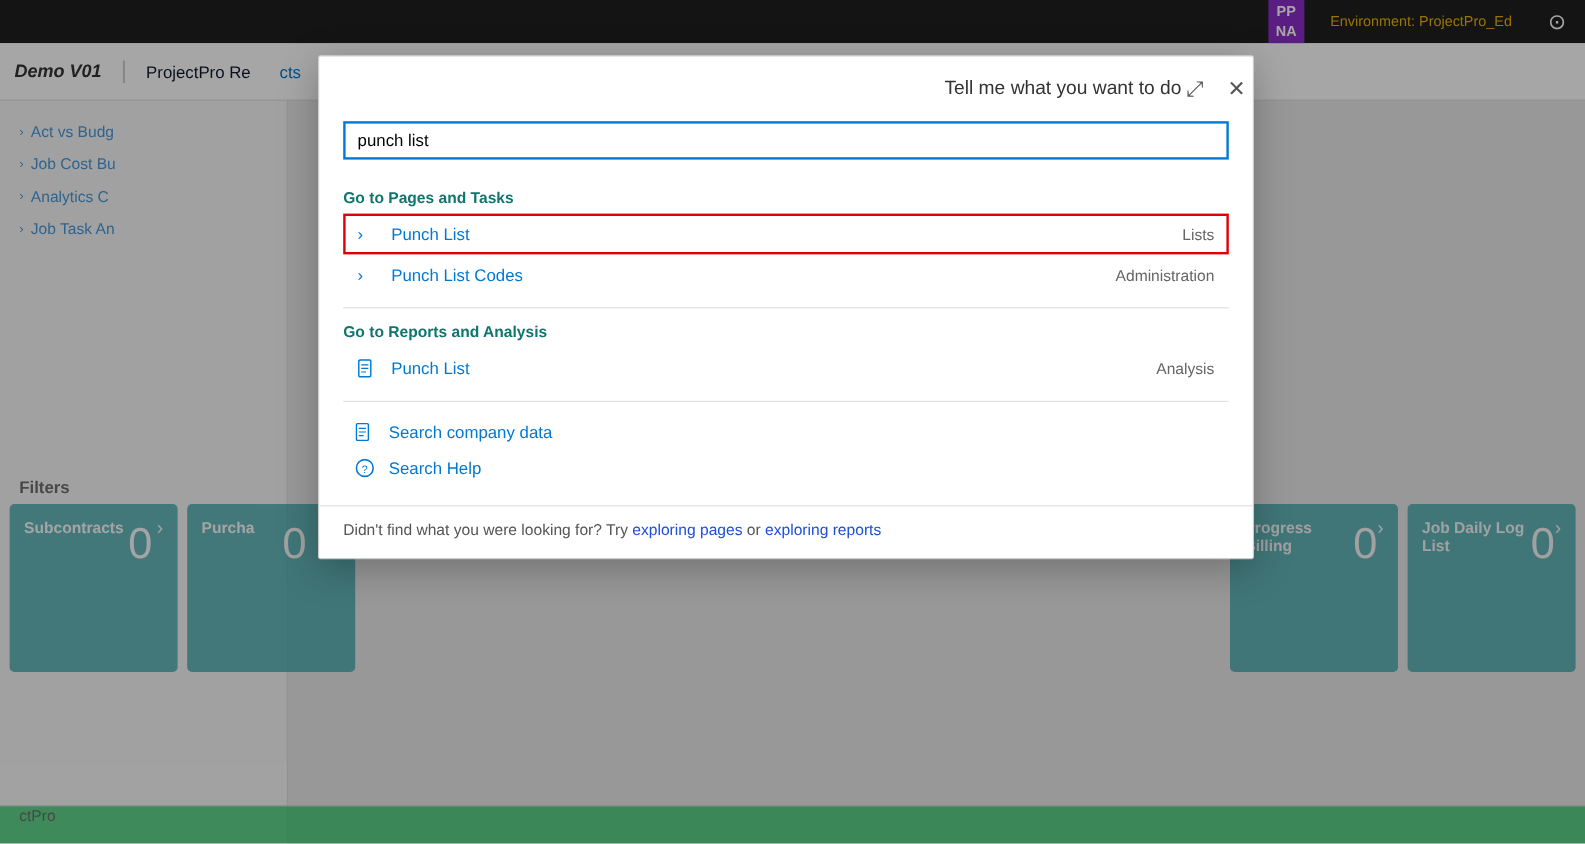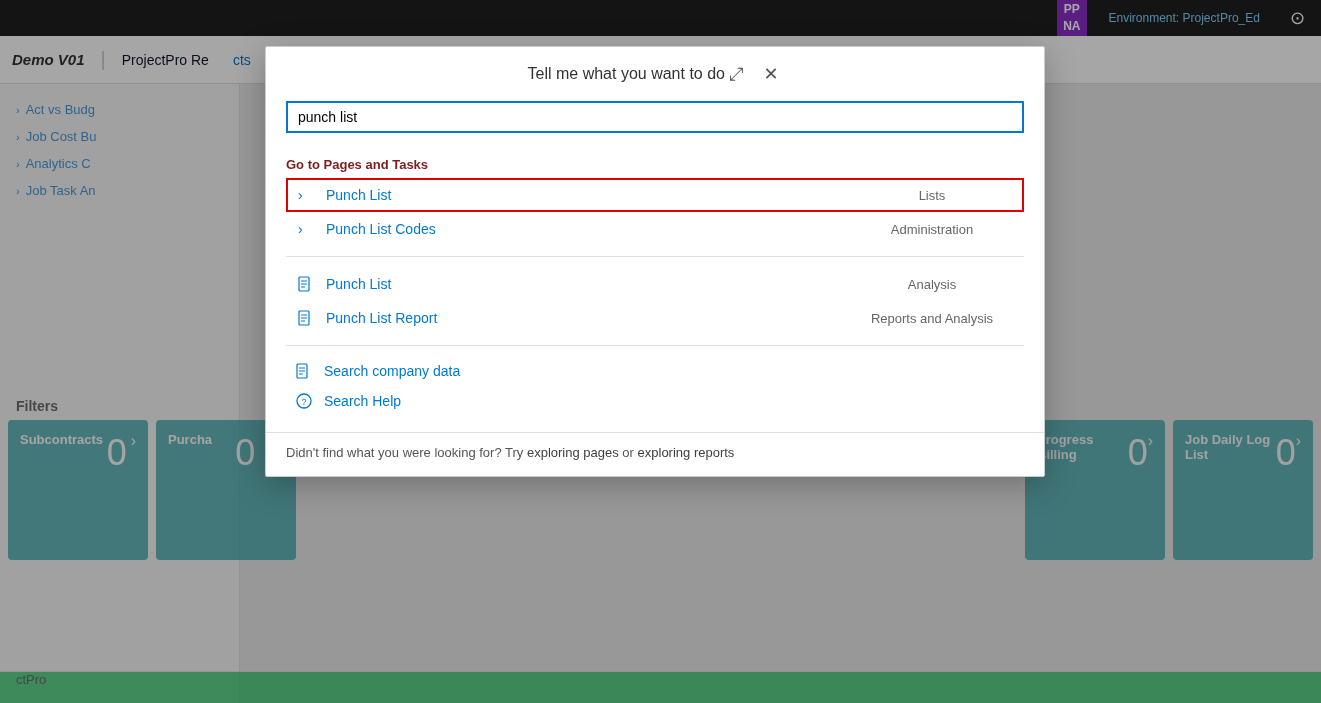--- a/index.html
+++ b/index.html
@@ -34,21 +34,21 @@
       background: #8b2fc9;
       color: white;
       font-size: 12px;
       font-weight: 700;
       padding: 2px 6px;
       border-radius: 2px;
       line-height: 1.4;
       text-align: center;
     }
     .env-label {
-      color: #7dd3fc;
+      color: #eab308;
       font-size: 12px;
       padding: 2px 6px;
     }
     .top-bar-icon {
       color: white;
       font-size: 18px;
       padding: 4px 8px;
       cursor: pointer;
     }
 
@@ -199,21 +199,21 @@
       width: 780px;
       background: white;
       border: 1px solid #ccc;
       box-shadow: 0 8px 32px rgba(0,0,0,0.25);
       z-index: 10;
       border-radius: 2px;
     }
     .modal-header {
       display: flex;
       align-items: center;
-      justify-content: center;
+      justify-content: flex-end;
       padding: 16px 2px 8px;
       border-bottom: none;
     }
     .modal-title {
       font-size: 16px;
       font-weight: 400;
       color: #333;
     }
     .modal-header-actions {
       display: flex;
@@ -242,21 +242,21 @@
       border-radius: 0;
     }
 
     
     .modal-body {
       padding: 0 20px 16px;
     }
     .section-heading {
       font-size: 13px;
       font-weight: 600;
-      color: #7f1d1d;
+      color: #0f766e;
       margin: 12px 0 6px;
     }
 
     
     .result-row {
       display: flex;
       align-items: center;
       padding: 7px 10px;
       cursor: pointer;
       border: 2px solid transparent;
@@ -275,21 +275,21 @@
     .result-label {
       color: #0078d4;
       font-size: 14px;
       flex: 1;
       cursor: pointer;
     }
     .result-category {
       color: #666;
       font-size: 13px;
       min-width: 160px;
-      text-align: center;
+      text-align: right;
     }
 
     
     .modal-divider {
       border: none;
       border-top: 1px solid #e0e0e0;
       margin: 10px 0;
     }
 
     
@@ -313,21 +313,21 @@
     }
 
     
     .modal-footer-text {
       padding: 12px 20px 16px;
       font-size: 13px;
       color: #555;
       border-top: 1px solid #e0e0e0;
     }
     .modal-footer-text a {
-      color: #404040;
+      color: #1d4ed8;
       text-decoration: none;
       cursor: pointer;
     }
   </style>
 </head>
 <body>
 
 <div class="top-bar">
   <div class="top-bar-right">
     <div class="env-badge">
@@ -431,46 +431,35 @@
     </div>
 
     <div class="result-row">
       <span class="result-icon">›</span>
       <span class="result-label">Punch List Codes</span>
       <span class="result-category">Administration</span>
     </div>
 
     <hr class="modal-divider">
 
+    <div class="section-heading">Go to Reports and Analysis</div>
 
     <div class="result-row">
       <span class="result-icon">
         <svg width="14" height="16" viewBox="0 0 14 16" fill="none" xmlns="http://www.w3.org/2000/svg">
           <rect x="1" y="1" width="10" height="14" rx="1" stroke="#0078d4" stroke-width="1.2" fill="none"></rect>
           <line x1="3" y1="5" x2="9" y2="5" stroke="#0078d4" stroke-width="1"></line>
           <line x1="3" y1="8" x2="9" y2="8" stroke="#0078d4" stroke-width="1"></line>
           <line x1="3" y1="11" x2="7" y2="11" stroke="#0078d4" stroke-width="1"></line>
         </svg>
       </span>
       <span class="result-label">Punch List</span>
       <span class="result-category">Analysis</span>
     </div>
 
-    <div class="result-row">
-      <span class="result-icon">
-        <svg width="14" height="16" viewBox="0 0 14 16" fill="none" xmlns="http://www.w3.org/2000/svg">
-          <rect x="1" y="1" width="10" height="14" rx="1" stroke="#0078d4" stroke-width="1.2" fill="none"></rect>
-          <line x1="3" y1="5" x2="9" y2="5" stroke="#0078d4" stroke-width="1"></line>
-          <line x1="3" y1="8" x2="9" y2="8" stroke="#0078d4" stroke-width="1"></line>
-          <line x1="3" y1="11" x2="7" y2="11" stroke="#0078d4" stroke-width="1"></line>
-        </svg>
-      </span>
-      <span class="result-label">Punch List Report</span>
-      <span class="result-category">Reports and Analysis</span>
-    </div>
 
     <hr class="modal-divider">
 
 
     <div class="search-item">
       <span class="search-item-icon">
         <svg width="14" height="16" viewBox="0 0 14 16" fill="none" xmlns="http://www.w3.org/2000/svg">
           <rect x="1" y="1" width="10" height="14" rx="1" stroke="#0078d4" stroke-width="1.2" fill="none"></rect>
           <line x1="3" y1="5" x2="9" y2="5" stroke="#0078d4" stroke-width="1"></line>
           <line x1="3" y1="8" x2="9" y2="8" stroke="#0078d4" stroke-width="1"></line>

